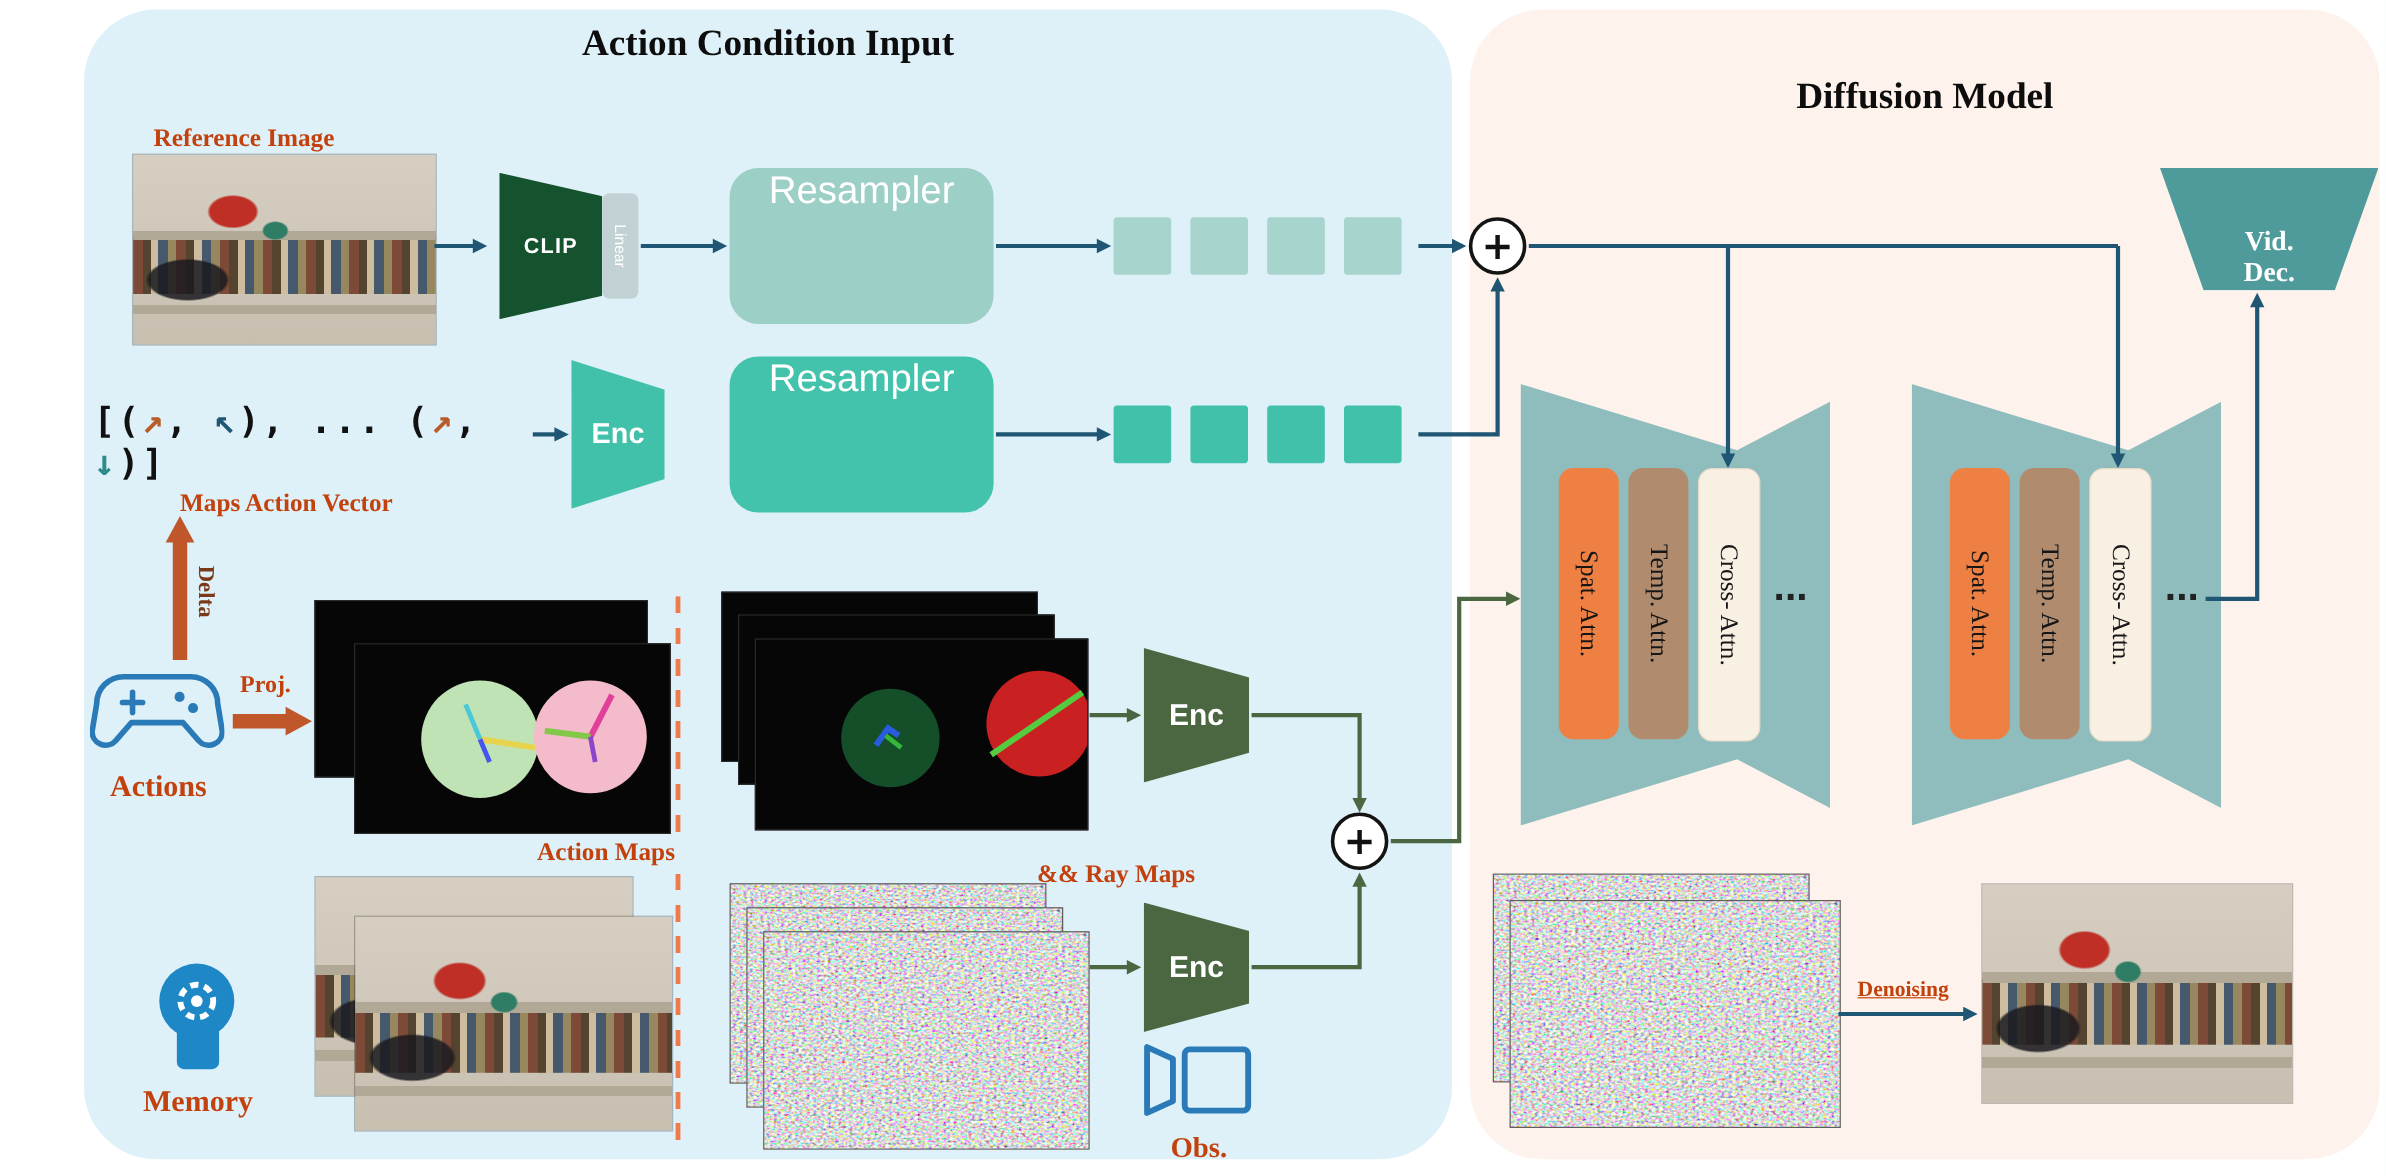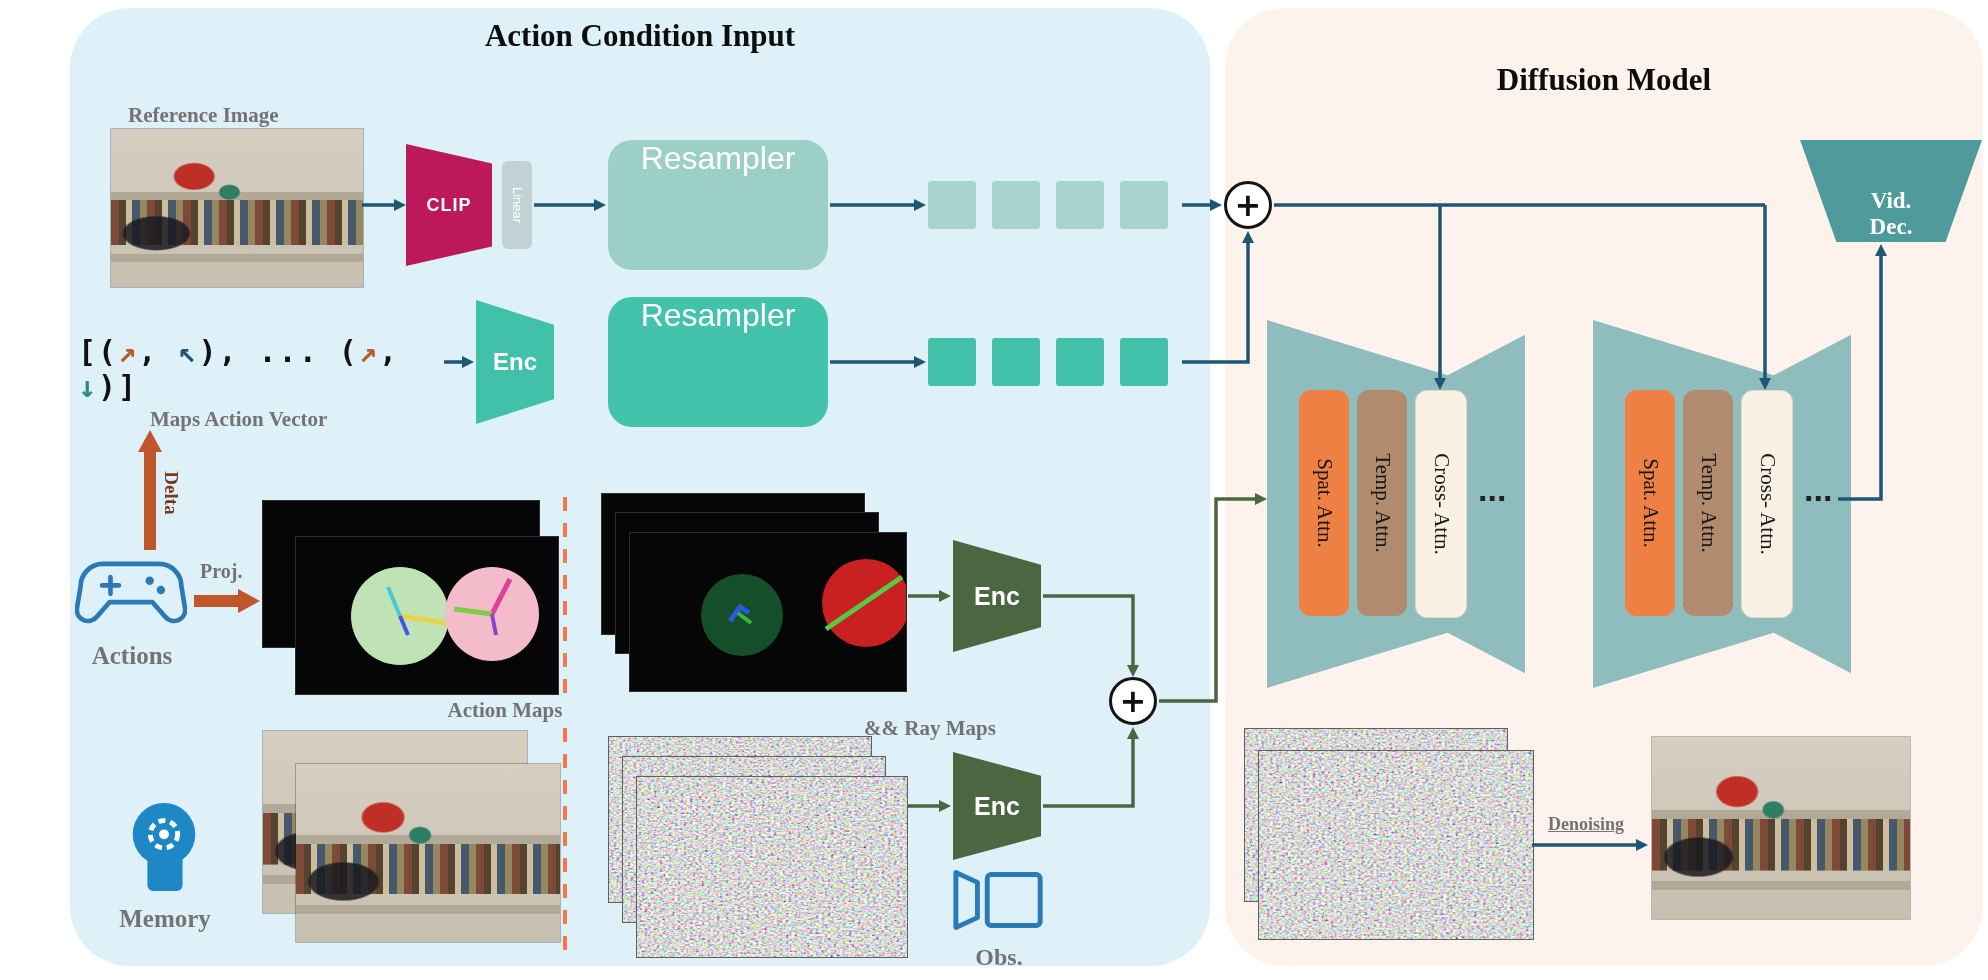--- a/index.html
+++ b/index.html
@@ -3,21 +3,21 @@
 <meta charset="utf-8">
 <style>
   html,body{margin:0;padding:0;background:#ffffff;}
   #canvas{position:relative;width:1988px;height:980px;background:#ffffff;overflow:hidden;
           font-family:"Liberation Serif",serif;}
   .abs{position:absolute;}
   .panel{position:absolute;top:8px;height:958px;border-radius:60px;}
   #panel-left{left:70px;width:1140px;background:#def0f8;}
   #panel-right{left:1225px;width:758px;background:#fdf3ec;}
   .panel-title{position:absolute;top:18px;font-size:31px;font-weight:bold;color:#0d0d0d;text-align:center;}
-  .lbl{position:absolute;font-weight:bold;color:#737373;font-family:"Liberation Serif",serif;}
+  .lbl{position:absolute;font-weight:bold;color:#c2410c;font-family:"Liberation Serif",serif;}
   .photo{position:absolute;border:1px solid rgba(0,0,0,.25);
     background:
       radial-gradient(ellipse at 18% 66%, rgba(25,25,30,.85) 0 11%, rgba(0,0,0,0) 12%),
       radial-gradient(ellipse at 33% 30%, #bf2f25 0 8%, rgba(0,0,0,0) 9%),
       radial-gradient(ellipse at 47% 40%, #2e7d64 0 5%, rgba(0,0,0,0) 6%),
       linear-gradient(180deg, rgba(0,0,0,0) 0 40%, #b2a896 40% 45%, rgba(0,0,0,0) 45% 79%, #b2a896 79% 84%, rgba(0,0,0,0) 84%),
       repeating-linear-gradient(90deg, #7e4a38 0 8px, #54432f 8px 15px, #cdbd9e 15px 21px, #45586c 21px 29px, #97875f 29px 36px),
       linear-gradient(#d6cec1, #c7bfb0);
     background-size:100% 100%,100% 100%,100% 100%,100% 100%,100% 30%,100% 100%;
     background-position:0 0,0 0,0 0,0 0,0 62%,0 0;
@@ -59,21 +59,21 @@
 
   <div id="panel-left" class="panel"></div>
   <div id="panel-right" class="panel"></div>
 
   <div class="panel-title" style="left:70px;width:1140px;">Action Condition Input</div>
   <div class="panel-title" style="left:1225px;width:758px;margin-top:44px;">Diffusion Model</div>
 
   <div class="lbl" style="left:128px;top:103px;font-size:21px;">Reference Image</div>
   <div class="photo z10" style="left:110px;top:128px;width:252px;height:158px;"></div>
 
-  <div class="trap z10" style="left:406px;top:144px;width:86px;height:122px;background:#be185d;
+  <div class="trap z10" style="left:416px;top:144px;width:86px;height:122px;background:#14532d;
        clip-path:polygon(0 0,100% 16%,100% 84%,0 100%);align-items:center;">
     <span class="block-text" style="font-size:18px;font-weight:bold;letter-spacing:1px;">CLIP</span>
   </div>
 
   <div class="abs z10" style="left:502px;top:161px;width:30px;height:88px;background:#c2d2d4;border-radius:6px;">
     <span class="vtext block-text" style="font-size:13px;">Linear</span>
   </div>
 
   <div class="rounded-block z10" style="left:608px;top:140px;width:220px;height:130px;background:#9ccfc6;">
     <span class="block-text" style="font-size:32px;">Resampler</span>

